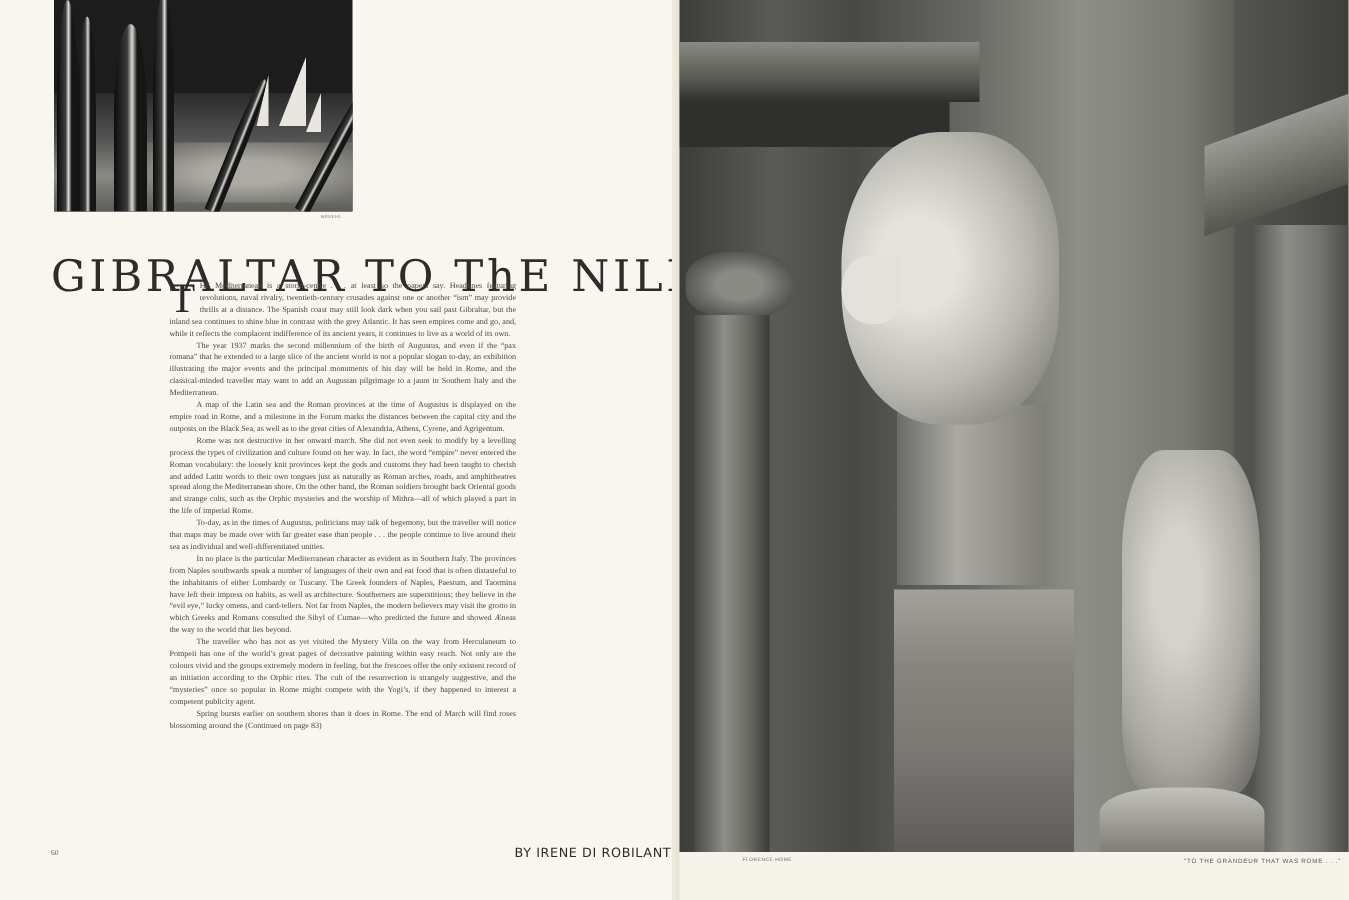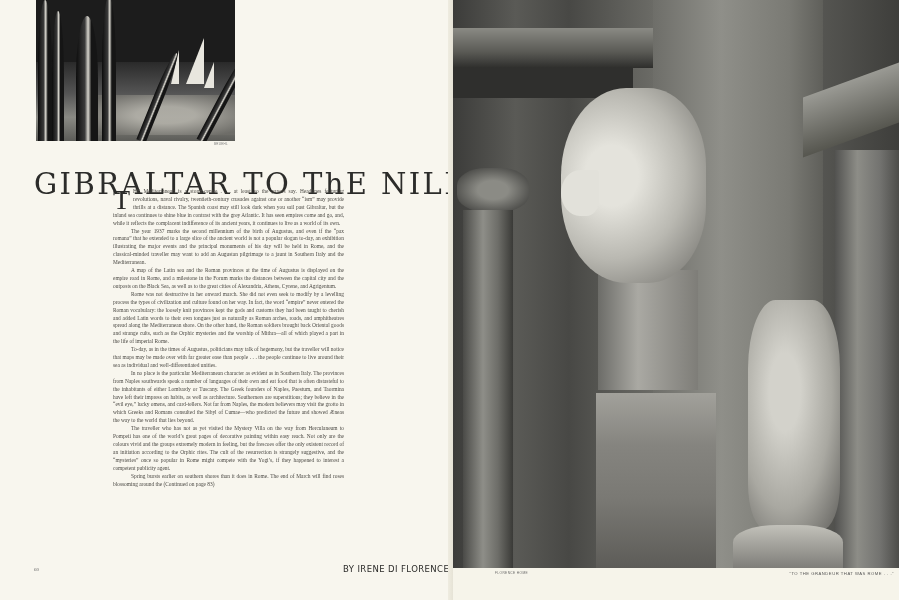--- a/index.html
+++ b/index.html
@@ -70,21 +70,21 @@
     <p>The year 1937 marks the second millennium of the birth of Augustus, and even if the “pax romana” that he extended to a large slice of the ancient world is not a popular slogan to-day, an exhibition illustrating the major events and the principal monuments of his day will be held in Rome, and the classical-minded traveller may want to add an Augustan pilgrimage to a jaunt in Southern Italy and the Mediterranean.</p>
     <p>A map of the Latin sea and the Roman provinces at the time of Augustus is displayed on the empire road in Rome, and a milestone in the Forum marks the distances between the capital city and the outposts on the Black Sea, as well as to the great cities of Alexandria, Athens, Cyrene, and Agrigentum.</p>
     <p>Rome was not destructive in her onward march. She did not even seek to modify by a levelling process the types of civilization and culture found on her way. In fact, the word “empire” never entered the Roman vocabulary: the loosely knit provinces kept the gods and customs they had been taught to cherish and added Latin words to their own tongues just as naturally as Roman arches, roads, and amphitheatres spread along the Mediterranean shore. On the other hand, the Roman soldiers brought back Oriental goods and strange cults, such as the Orphic mysteries and the worship of Mithra—all of which played a part in the life of imperial Rome.</p>
     <p>To-day, as in the times of Augustus, politicians may talk of hegemony, but the traveller will notice that maps may be made over with far greater ease than people . . . the people continue to live around their sea as individual and well-differentiated unities.</p>
     <p>In no place is the particular Mediterranean character as evident as in Southern Italy. The provinces from Naples southwards speak a number of languages of their own and eat food that is often distasteful to the inhabitants of either Lombardy or Tuscany. The Greek founders of Naples, Paestum, and Taormina have left their impress on habits, as well as architecture. Southerners are superstitious; they believe in the “evil eye,” lucky omens, and card-tellers. Not far from Naples, the modern believers may visit the grotto in which Greeks and Romans consulted the Sibyl of Cumae—who predicted the future and showed Æneas the way to the world that lies beyond.</p>
     <p>The traveller who has not as yet visited the Mystery Villa on the way from Herculaneum to Pompeii has one of the world’s great pages of decorative painting within easy reach. Not only are the colours vivid and the groups extremely modern in feeling, but the frescoes offer the only existent record of an initiation according to the Orphic rites. The cult of the resurrection is strangely suggestive, and the “mysteries” once so popular in Rome might compete with the Yogi’s, if they happened to interest a competent publicity agent.</p>
     <p>Spring bursts earlier on southern shores than it does in Rome. The end of March will find roses blossoming around the (Continued on page 83)</p>
   </div>
 
   <div class="page-num">60</div>
-  <div class="byline">BY IRENE DI FLORENCE</div>
+  <div class="byline">BY IRENE DI ROBILANT</div>
 </div>
 
 <div class="gutter"></div>
 
 <div class="page-right">
   <div class="credit-right">FLORENCE HOME</div>
   <div class="caption-right">“TO THE GRANDEUR THAT WAS ROME . . .”</div>
 </div>
 
 <div class="photo-main">

